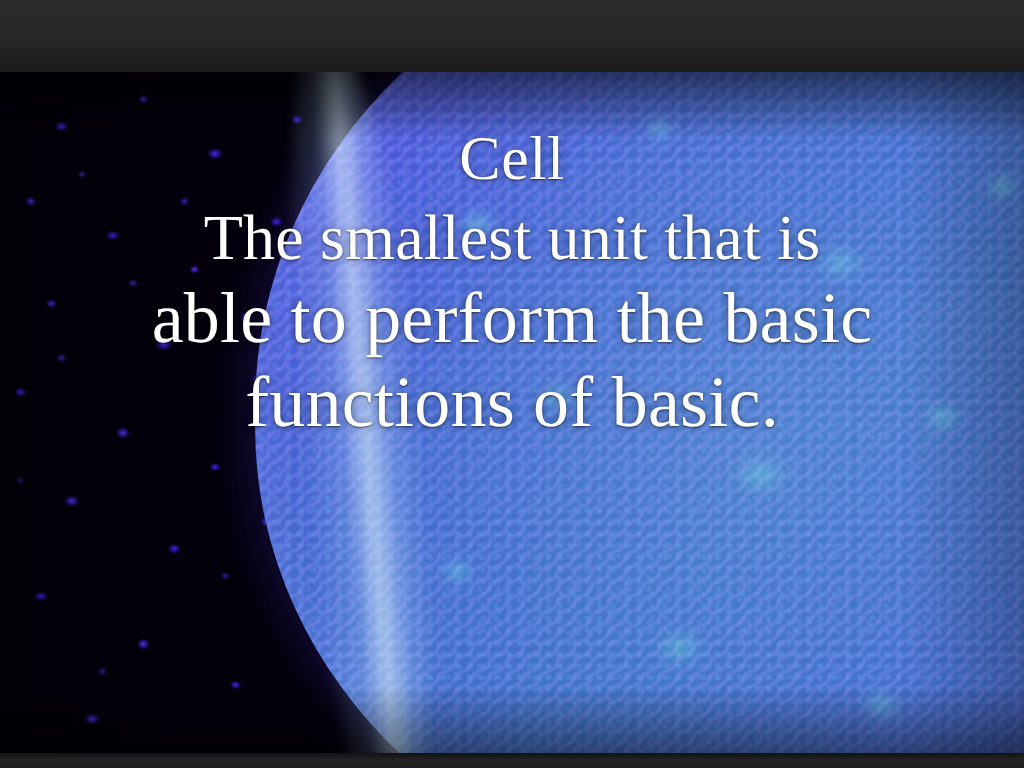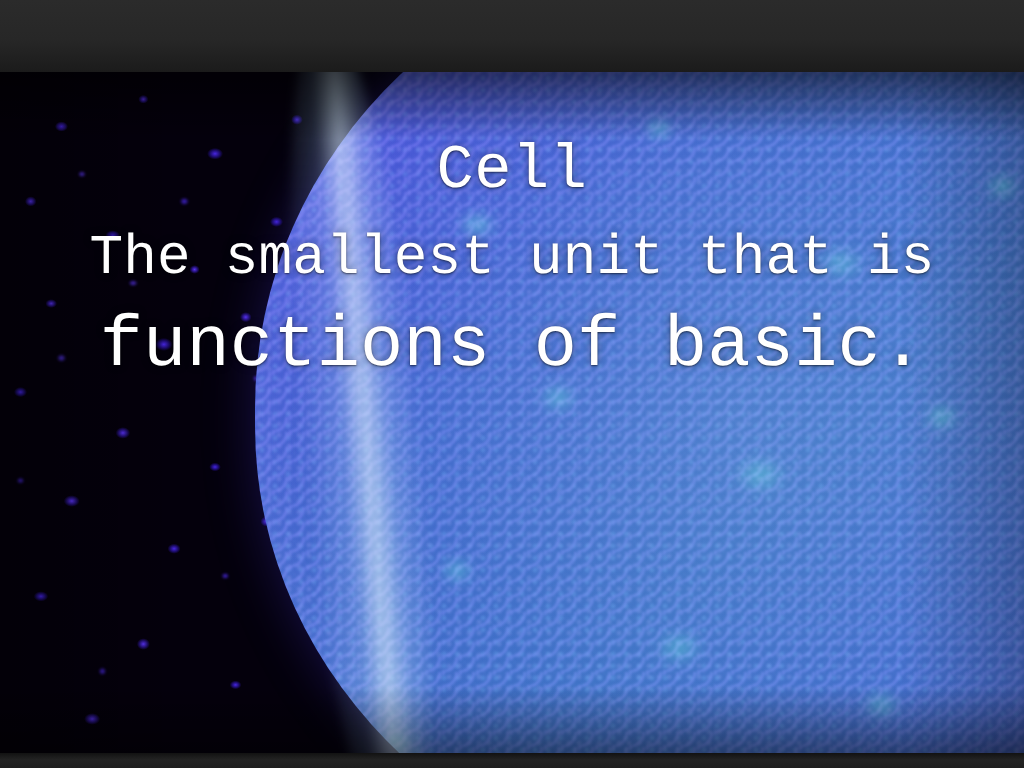--- a/index.html
+++ b/index.html
@@ -225,34 +225,33 @@
     display:flex;
     flex-direction:column;
     align-items:center;
     justify-content:flex-start;
     padding-top:56px;
     pointer-events:none;
   }
 
   .slide-line {
     color:#ffffff;
-    font-family:Liberation Mono, monospace;
+    font-family:Liberation Serif, serif;
     font-weight:400;
     text-align:center;
     line-height:1.0;
     white-space:nowrap;
     text-rendering:geometricPrecision;
     text-shadow:
       0 1px 2px rgba(0,0,0,.55),
       0 0 8px rgba(0,0,0,.35);
-    margin-top: 12px;
   }
 
   #line-title   { font-size:62px; margin-bottom:16px; letter-spacing:.5px; }
-  #line-body-1  { font-size:56px; margin-bottom:12px; letter-spacing:.2px; }
+  #line-body-1  { font-size:64px; margin-bottom:12px; letter-spacing:.2px; }
   #line-body-2  { font-size:72px; margin-bottom:12px; letter-spacing:.2px; }
   #line-body-3  { font-size:72px; letter-spacing:.2px; }
 </style>
 </head>
 <body>
 
 <div id="slide">
 
   <div id="letterbox-top" class="letterbox"></div>
 
@@ -271,18 +270,19 @@
     </div>
 
     <div id="spheroid-limb"></div>
 
     <div id="vignette"></div>
   </div>
 
   <div id="text-overlay">
     <div id="line-title" class="slide-line">Cell</div>
     <div id="line-body-1" class="slide-line">The smallest unit that is</div>
+    <div id="line-body-2" class="slide-line">able to perform the basic</div>
     <div id="line-body-3" class="slide-line">functions of basic.</div>
   </div>
 
   <div id="letterbox-bottom" class="letterbox"></div>
 
 </div>
 
 </body></html>

